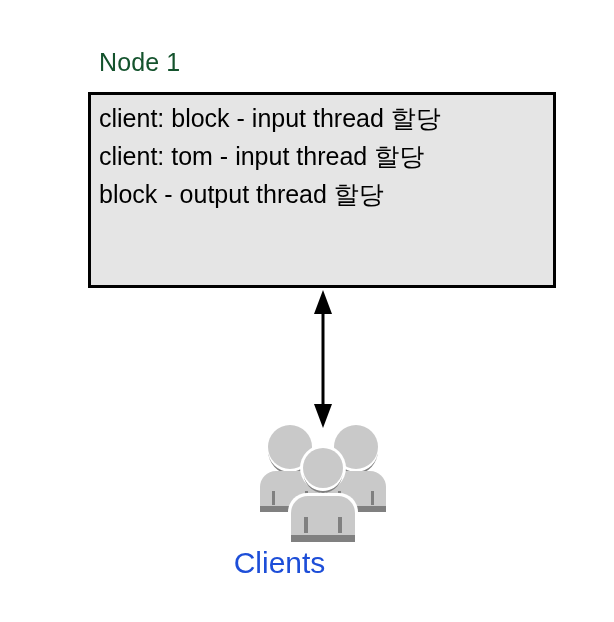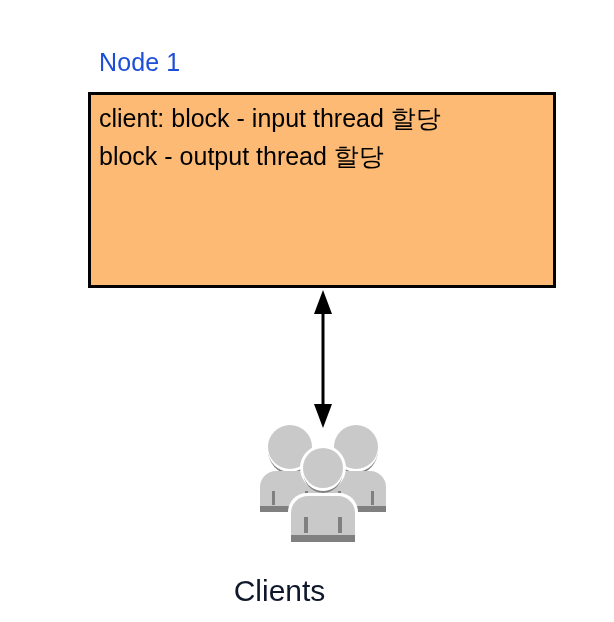--- a/index.html
+++ b/index.html
@@ -25,34 +25,34 @@
   }
 
   
   .node-title {
     position: absolute;
     left: 99px;
     top: 47px;
     font-size: 25px;
     line-height: 30px;
     letter-spacing: 0.1px;
-    color: #1d4ed8;
+    color: #14532d;
     white-space: nowrap;
   }
 
   
   .node-box {
     position: absolute;
     left: 88px;
     top: 92px;
     width: 468px;
     height: 196px;
     box-sizing: border-box;
     border: 3px solid #000000;
-    background: #fdba74;
+    background: #e5e5e5;
   }
   .node-box-lines {
     position: absolute;
     left: 8px;
     top: 4px;
     right: 4px;
   }
   .node-line {
     font-size: 25px;
     line-height: 38px;
@@ -75,42 +75,43 @@
     left: 258px;
     top: 420px;
     width: 130px;
     height: 125px;
   }
 
   
   .clients-label {
     position: absolute;
     left: 0;
-    top: 573px;
+    top: 545px;
     width: 531px;
     text-align: center;
     font-size: 30px;
     line-height: 36px;
-    color: #0f172a;
+    color: #1d4ed8;
   }
   .clients-label span {
     position: relative;
     left: 14px;
   }
 </style>
 </head>
 <body>
 
 <div id="diagram">
 
   <div class="node-title">Node 1</div>
 
   <div class="node-box">
     <div class="node-box-lines">
       <div class="node-line">client: block - input thread 할당</div>
+      <div class="node-line">client: tom - input thread 할당</div>
       <div class="node-line">block - output thread 할당</div>
     </div>
   </div>
 
   <div class="connector">
     <svg width="46" height="142" viewBox="0 0 46 142">
       <line x1="23" y1="20" x2="23" y2="122" stroke="#000000" stroke-width="3"></line>
       <polygon points="23,2 14,26 32,26" fill="#000000"></polygon>
       <polygon points="23,140 14,116 32,116" fill="#000000"></polygon>
     </svg>

